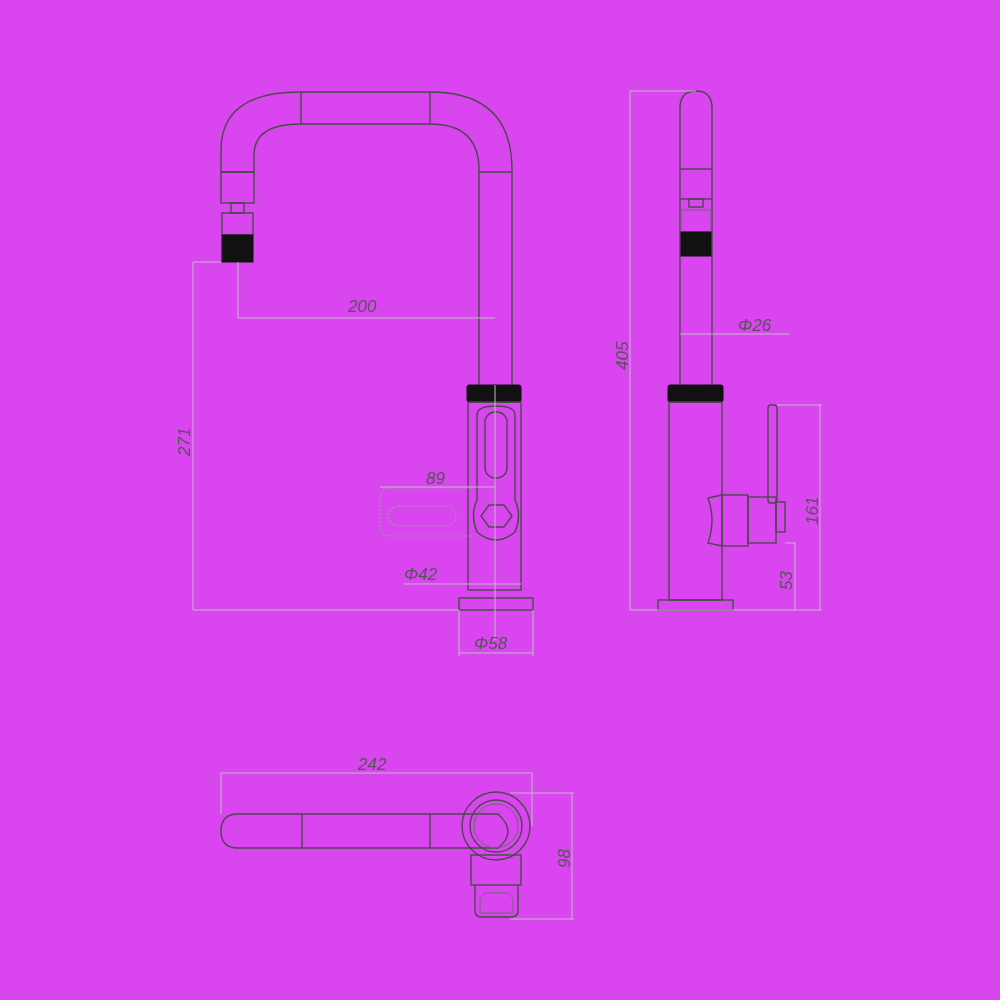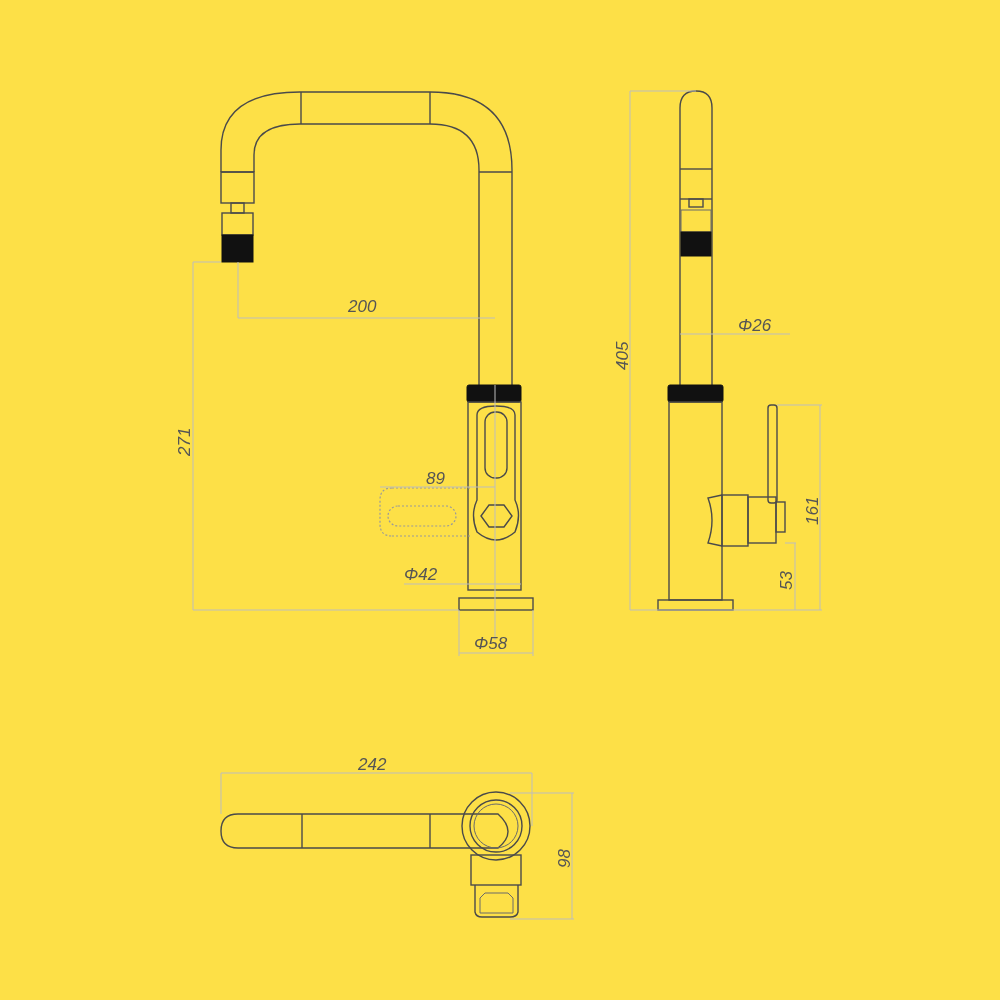--- a/index.html
+++ b/index.html
@@ -1,16 +1,16 @@
 <!DOCTYPE html>
 <html><head>
 <meta charset="utf-8">
 <style>
   html,body{margin:0;padding:0;background:#ffffff;}
-  #canvas{position:relative;width:1000px;height:1000px;overflow:hidden;background:#fde047;}
+  #canvas{position:relative;width:1000px;height:1000px;overflow:hidden;background:#d946ef;}
   svg{position:absolute;left:0;top:0;}
   .ol{fill:none;stroke:#4a4a4a;stroke-width:1.4;}
   .olt{fill:none;stroke:#6a6a6a;stroke-width:1;}
   .dim{fill:none;stroke:#bdbdbd;stroke-width:1;}
   .dash{fill:none;stroke:#9a9a9a;stroke-width:1.2;stroke-dasharray:2 2;}
   .blk{fill:#111;stroke:#111;}
   .lbl{font-family:"Liberation Sans",sans-serif;font-style:italic;font-size:17px;fill:#555;}
 </style>
 </head>
 <body>

